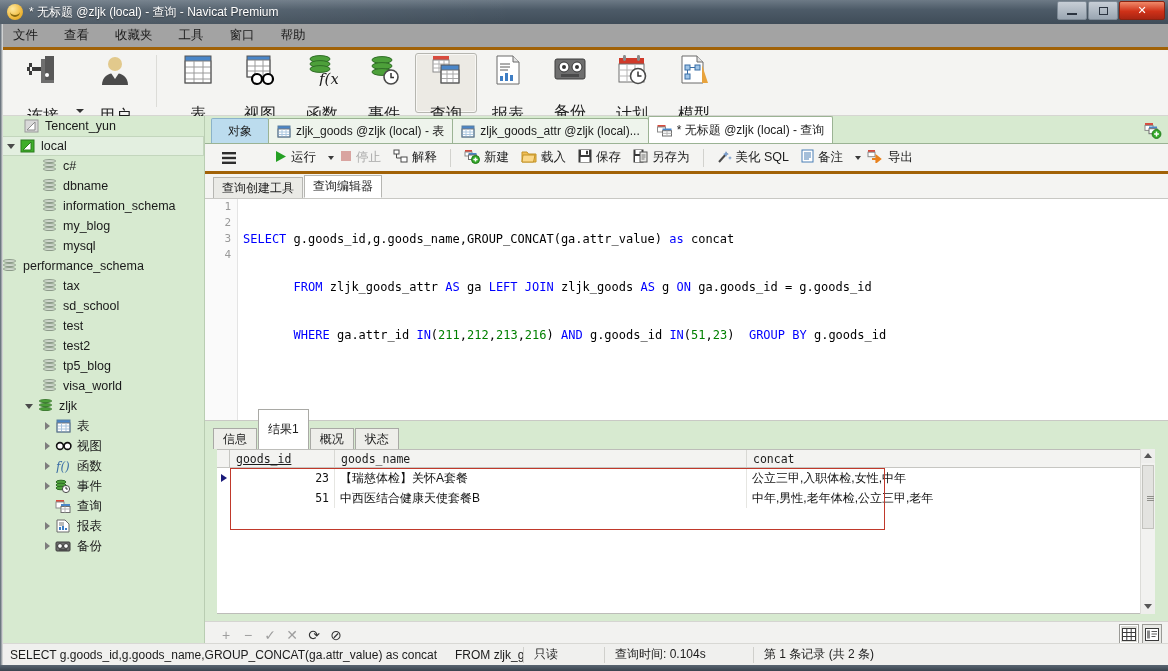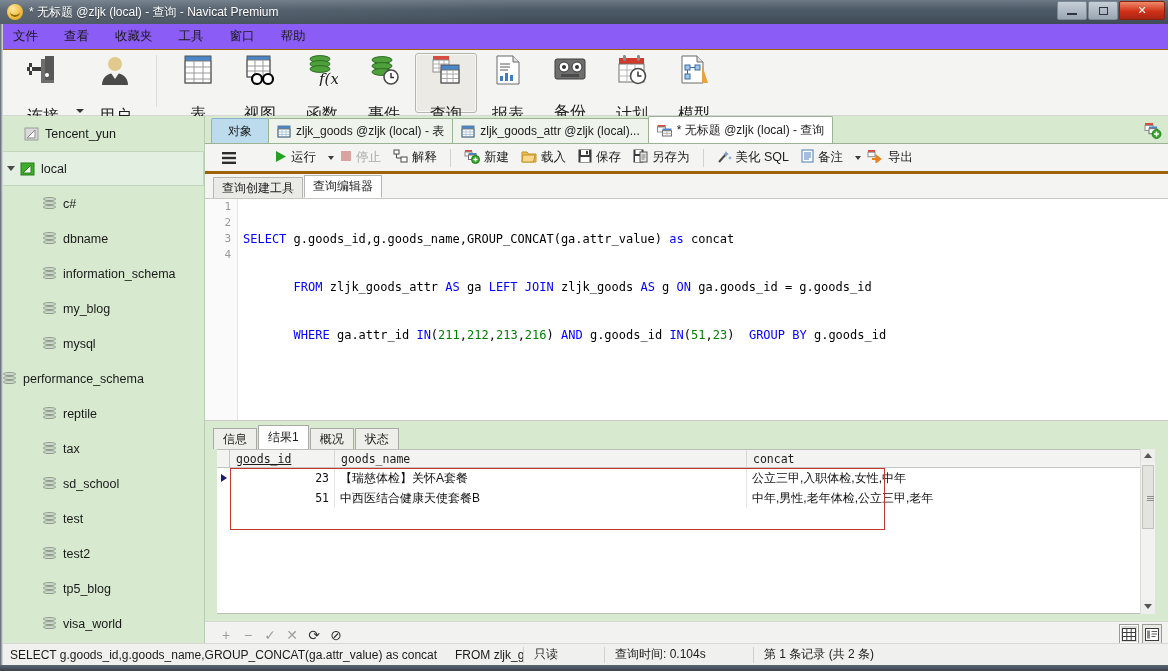--- a/index.html
+++ b/index.html
@@ -56,22 +56,22 @@
     width: 46px;
     background: linear-gradient(to bottom, #f08a6a, #cf3118 55%, #a82513);
     border-color:#8b2210; color:#fff; font-weight:bold;
   }
   .win-btn .bar { width:10px; height:2px; background:#2b3440; margin-top:6px;}
   .win-btn .sq { width:9px; height:8px; border:1.5px solid #2b3440; }
 
   
   .menubar {
     position: absolute; left: 0; top: 24px; width: 1168px; height: 26px;
-    background: #8b5cf6; display: flex; align-items: center;
-    border-bottom: 1px solid #a16207;
+    background: #a3a3a3; display: flex; align-items: center;
+    border-bottom: 3px solid #a16207;
   }
   .menu-item {
     padding: 3px 13px; font-size: 12.5px; color: #1b1b1b; cursor: default;
   }
 
   
   .maintoolbar {
     position: absolute; left: 0; top: 50px; width: 1168px; height: 66px;
     background: #f4f4f2;
     border-bottom: 1px solid #d6d6d2;
@@ -97,21 +97,21 @@
   }
 
   
   .sidebar {
     position: absolute; left: 0; top: 116px; width: 205px; height: 527px;
     background: #d7ead0;
     overflow: hidden;
     border-right: 1px solid #b9cdb2;
   }
   .tree-row {
-    height: 35px; display:flex; align-items:center; font-size:12.5px; color:#1a1a1a;
+    height: 20px; display:flex; align-items:center; font-size:12.5px; color:#1a1a1a;
     white-space: nowrap; cursor: default;
   }
   .tree-row.sel { background: #e3efe0; box-shadow: inset 0 0 0 1px #c3d6bd; }
   .twisty {
     width: 14px; height: 20px; display:flex; align-items:center; justify-content:center;
     color:#555; font-size: 8px; flex:0 0 auto;
   }
   .tri-down { width:0;height:0;border-left:4px solid transparent;border-right:4px solid transparent;border-top:5px solid #4a4a4a;}
   .tri-right { width:0;height:0;border-top:4px solid transparent;border-bottom:4px solid transparent;border-left:5px solid #7d7d7d;}
   .ico { width: 18px; height:16px; margin-right:5px; flex:0 0 auto; display:flex;align-items:center;justify-content:center;}
@@ -203,21 +203,21 @@
   .resultpane {
     position:absolute; left:205px; top:421px; width:963px; height:200px;
     background:#d7ead0;
   }
   .rtabs { height:28px; display:flex; align-items:flex-end; padding-left:8px; }
   .rtab {
     height:21px; padding:0 9px; display:flex; align-items:center; font-size:12px;
     border:1px solid #a9a9a5; border-bottom:none; background:#eeeeea;
     margin-right:1px; cursor:default; color:#1b1b1b;
   }
-  .rtab.active { background:#ffffff; height:24px; }
+  .rtab.active { background:#ffffff; height:40px; }
 
   .grid {
     position:absolute; left:12px; top:28px; width:938px; height:165px;
     background:#fff; border:1px solid #bdbdb9; border-left:none; border-right:none;
     overflow:hidden;
   }
   .grid-head {
     display:flex; height:18px; background:#f3f3f1; border-bottom:1px solid #c6c6c2;
     font-family:"DejaVu Sans Mono","Liberation Mono",monospace; font-size:11.5px;
   }
@@ -555,30 +555,20 @@
     </div>
     <div class="tree-row" style="">
       <span class="ico">
           <span class="cyl">
             <span></span>
             <span></span>
             <span></span>
           </span>
         </span>
       <span>performance_schema</span>
-    </div>
-    <div class="tree-row" style="padding-left:40px">
-      <span class="ico">
-          <span class="cyl">
-            <span></span>
-            <span></span>
-            <span></span>
-          </span>
-        </span>
-      <span>reptile</span>
     </div>
     <div class="tree-row" style="padding-left:40px">
       <span class="ico">
           <span class="cyl">
             <span></span>
             <span></span>
             <span></span>
           </span>
         </span>
       <span>tax</span>

